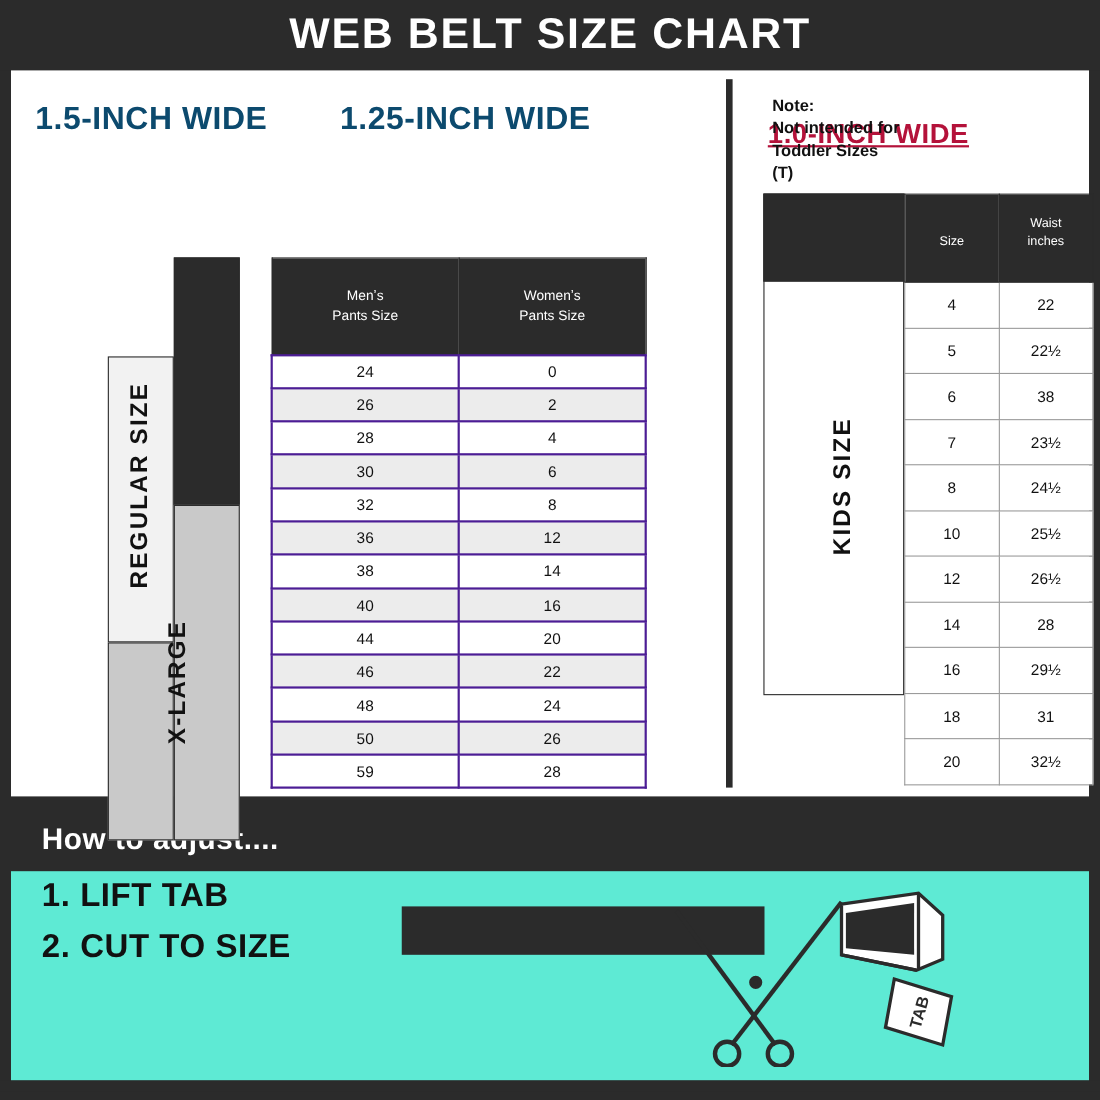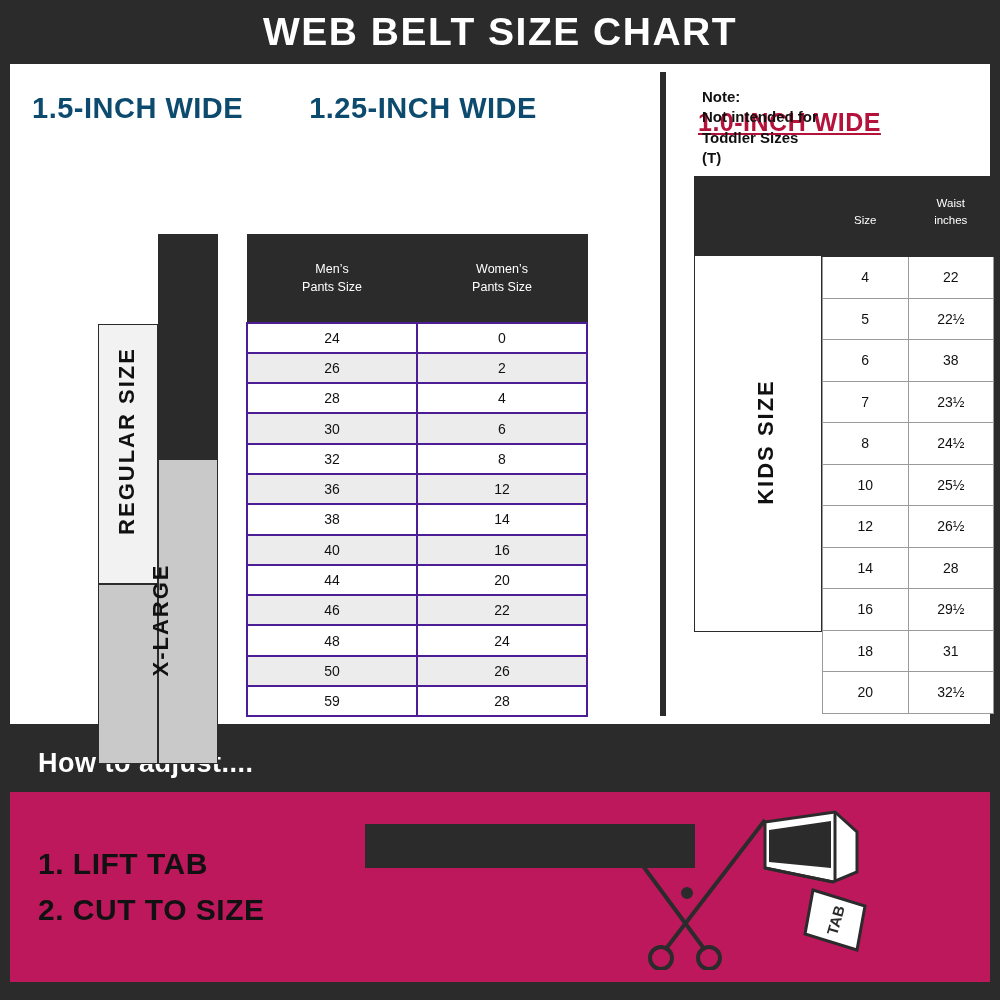--- a/index.html
+++ b/index.html
@@ -259,23 +259,23 @@
   .howto-title {
     color: #ffffff;
     font-size: 27px;
     font-weight: bold;
     letter-spacing: .5px;
   }
   .steps-area {
     position: relative;
     margin: 0 10px;
     height: 190px;
-    background: #be185d;
+    background: #5eead4;
     display: flex;
-    align-items: center;
+    align-items: flex-start;
   }
   .steps {
     padding-left: 28px;
   }
   .step {
     font-size: 30px;
     font-weight: bold;
     color: #111;
     letter-spacing: .5px;
     line-height: 1.52;

